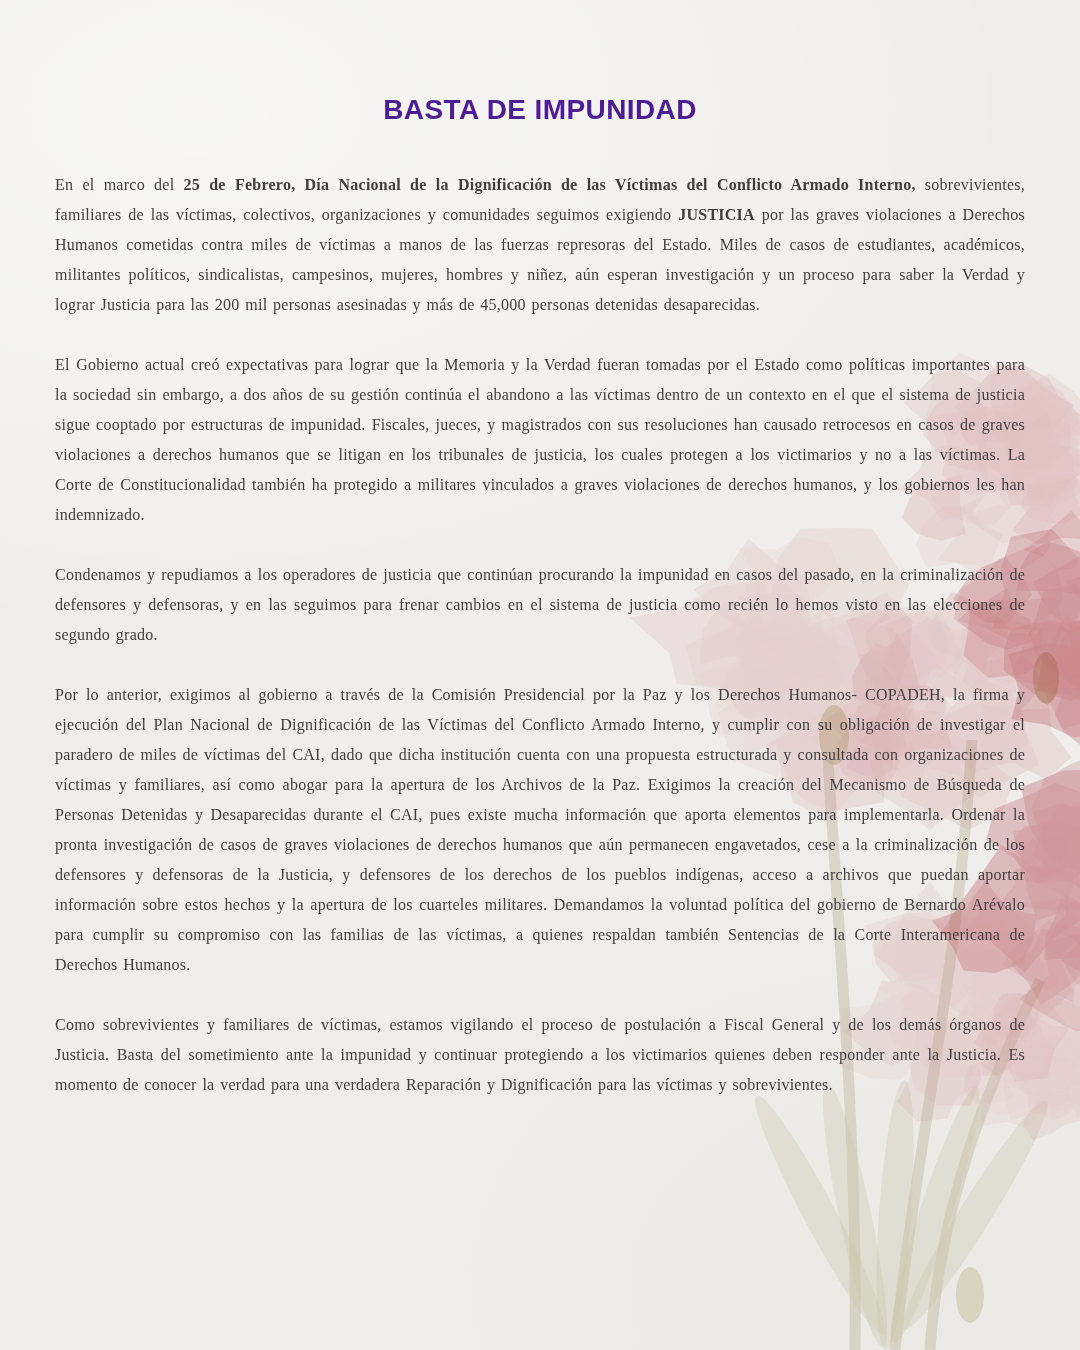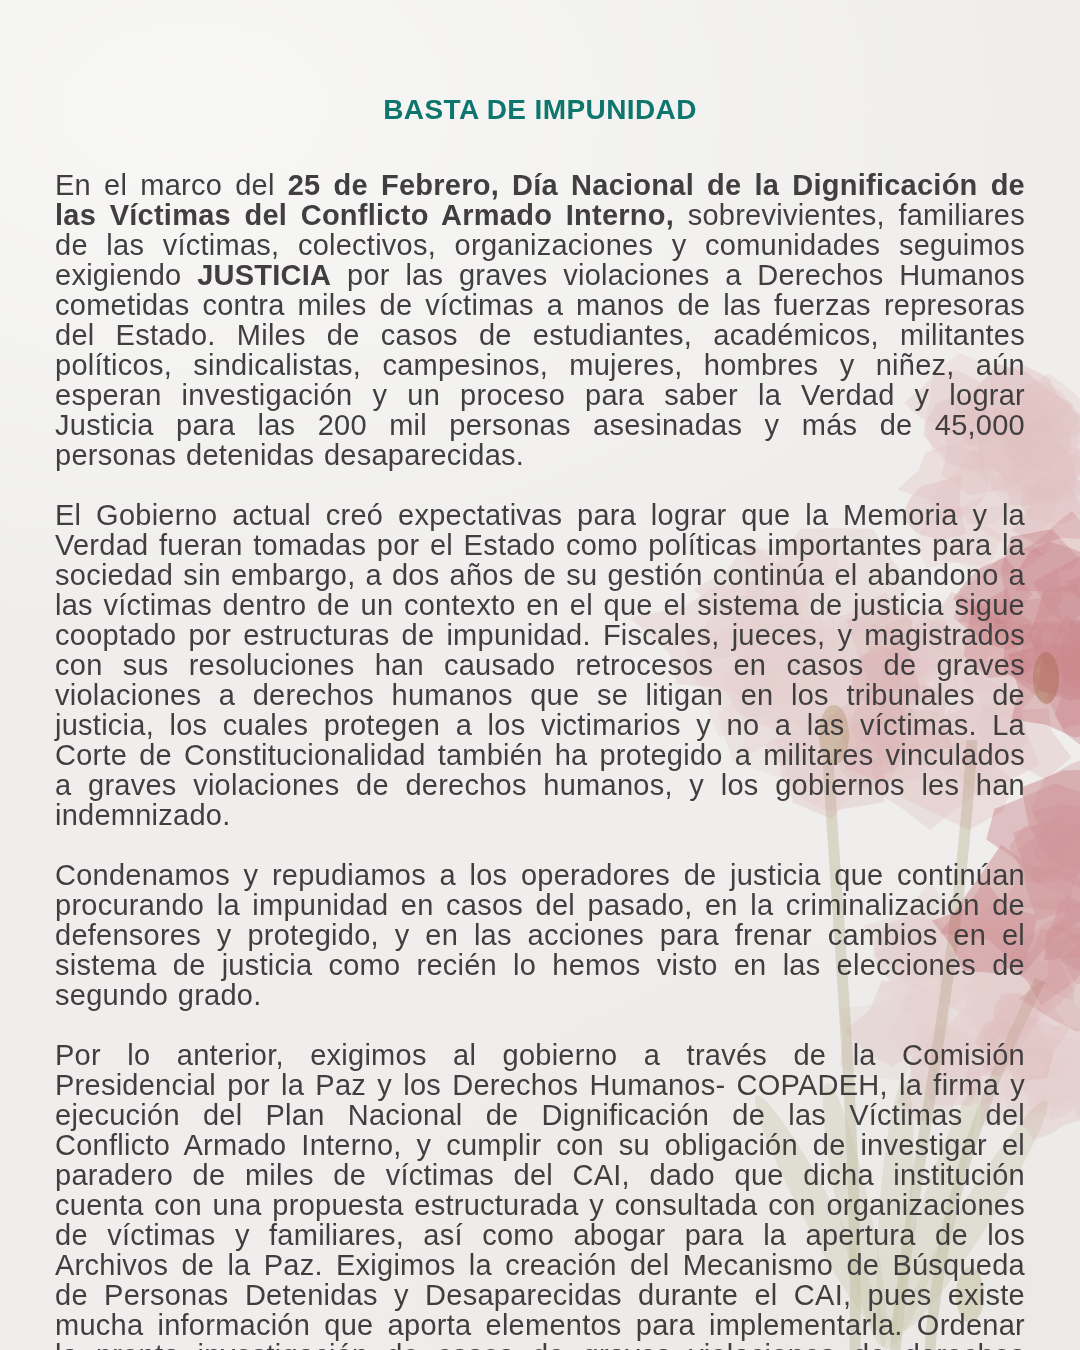--- a/index.html
+++ b/index.html
@@ -27,25 +27,26 @@
     text-align:center;
     color:#dc2a27;
     font-size:28px;
     line-height:36px;
     font-weight:bold;
     letter-spacing:.4px;
   }
   h1 .tl{display:block;}
   p{
     margin:12px 0 30px 0;
-    font-size:29px;
+    font-size:16px;
     line-height:30px;
     text-align:justify;
     letter-spacing:.25px;
     word-spacing:1.5px;
+    font-family:Liberation Serif, serif;
   }
   p .b{font-weight:bold;}
 </style>
 </head>
 <body>
 
 <svg class="bg" id="bgsvg" viewBox="0 0 1080 1350">
     <path d="M855 1350 C 858 1140, 838 930, 828 760" fill="none" stroke="#b5b08e" stroke-width="11" opacity="0.38"></path>
     <path d="M895 1350 C 915 1150, 958 980, 972 740" fill="none" stroke="#b5b08e" stroke-width="11" opacity="0.38"></path>
     <path d="M930 1350 C 940 1200, 990 1080, 1040 980" fill="none" stroke="#b5b08e" stroke-width="11" opacity="0.38"></path>
@@ -250,27 +251,27 @@
       <polygon points="1074.5,1108.6 1063.5,1116.7 1052.2,1120.8 1043.1,1114.5 1029.6,1111.7 1035.4,1101.2 1036.3,1090.6 1049.1,1093.2 1059.5,1090.8 1072.1,1096.0 " fill="#d8a3a6" opacity="0.53"></polygon>
       <polygon points="1043.6,1082.3 1021.6,1076.5 1005.3,1068.8 994.0,1054.5 1006.7,1041.0 1019.4,1034.7 1036.2,1021.2 1045.9,1038.6 1054.7,1049.7 1058.2,1067.0 " fill="#d8a3a6" opacity="0.50"></polygon>
       <polygon points="991.1,1028.8 994.5,1016.4 1000.9,1008.7 1008.7,1000.7 1025.9,993.6 1041.1,1004.3 1036.7,1020.1 1036.5,1036.0 1018.6,1040.2 1003.2,1036.9 " fill="#d8a3a6" opacity="0.46"></polygon>
       <polygon points="999.9,1052.4 1011.9,1065.2 1006.9,1079.2 1013.7,1097.0 994.8,1104.1 974.9,1103.6 963.9,1090.2 965.3,1076.4 969.5,1064.9 982.9,1061.6 " fill="#d8a3a6" opacity="0.42"></polygon>
       <polygon points="1016.9,1084.3 1014.9,1059.3 1034.3,1039.7 1062.8,1037.0 1091.3,1041.1 1104.7,1063.3 1089.3,1082.6 1079.2,1096.8 1059.6,1107.1 1033.5,1103.5 " fill="#d8a3a6" opacity="0.42"></polygon>
     </g>
   </svg>
 
 <div class="content">
 
-  <h1 style="color: #0f766e;">
+  <h1 style="color: #4c1d95;">
     <span class="tl">BASTA DE IMPUNIDAD</span>
   </h1>
 
   <p><span>En el marco del </span><span class="b">25 de Febrero, Día Nacional de la Dignificación de las Víctimas del Conflicto Armado Interno,</span><span> sobrevivientes, familiares de las víctimas, colectivos, organizaciones y comunidades seguimos exigiendo </span><span class="b">JUSTICIA</span><span> por las graves violaciones a Derechos Humanos cometidas contra miles de víctimas a manos de las fuerzas represoras del Estado. Miles de casos de estudiantes, académicos, militantes políticos, sindicalistas, campesinos, mujeres, hombres y niñez, aún esperan investigación y un proceso para saber la Verdad y lograr Justicia para las 200 mil personas asesinadas y más de 45,000 personas detenidas desaparecidas.</span></p>
 
   <p>El Gobierno actual creó expectativas para lograr que la Memoria y la Verdad fueran tomadas por el Estado como políticas importantes para la sociedad sin embargo, a dos años de su gestión continúa el abandono a las víctimas dentro de un contexto en el que el sistema de justicia sigue cooptado por estructuras de impunidad. Fiscales, jueces, y magistrados con sus resoluciones han causado retrocesos en casos de graves violaciones a derechos humanos que se litigan en los tribunales de justicia, los cuales protegen a los victimarios y no a las víctimas. La Corte de Constitucionalidad también ha protegido a militares vinculados a graves violaciones de derechos humanos, y los gobiernos les han indemnizado.</p>
 
-  <p>Condenamos y repudiamos a los operadores de justicia que continúan procurando la impunidad en casos del pasado, en la criminalización de defensores y protegido, y en las acciones para frenar cambios en el sistema de justicia como recién lo hemos visto en las elecciones de segundo grado.</p>
+  <p>Condenamos y repudiamos a los operadores de justicia que continúan procurando la impunidad en casos del pasado, en la criminalización de defensores y defensoras, y en las seguimos para frenar cambios en el sistema de justicia como recién lo hemos visto en las elecciones de segundo grado.</p>
 
   <p>Por lo anterior, exigimos al gobierno a través de la Comisión Presidencial por la Paz y los Derechos Humanos- COPADEH, la firma y ejecución del Plan Nacional de Dignificación de las Víctimas del Conflicto Armado Interno, y cumplir con su obligación de investigar el paradero de miles de víctimas del CAI, dado que dicha institución cuenta con una propuesta estructurada y consultada con organizaciones de víctimas y familiares, así como abogar para la apertura de los Archivos de la Paz.  Exigimos la creación del Mecanismo de Búsqueda de Personas Detenidas y Desaparecidas durante el CAI, pues existe mucha información que aporta elementos para implementarla. Ordenar la pronta investigación de casos de graves violaciones de derechos humanos que aún permanecen engavetados, cese a la criminalización de los defensores y defensoras de la Justicia, y defensores de los derechos de los pueblos indígenas, acceso a archivos que puedan aportar información sobre estos hechos y la apertura de los cuarteles militares. Demandamos la voluntad política del gobierno de Bernardo Arévalo para cumplir su compromiso con las familias de las víctimas, a quienes respaldan también Sentencias de la Corte Interamericana de Derechos Humanos.</p>
 
   <p>Como sobrevivientes y familiares de víctimas, estamos vigilando el proceso de postulación a Fiscal General y de los demás órganos de Justicia.  Basta del sometimiento ante la impunidad y continuar protegiendo a los victimarios quienes deben responder ante la Justicia.  Es momento de conocer la verdad para una verdadera Reparación y Dignificación para las víctimas y sobrevivientes.</p>
 
 </div>
 
 </body></html>

